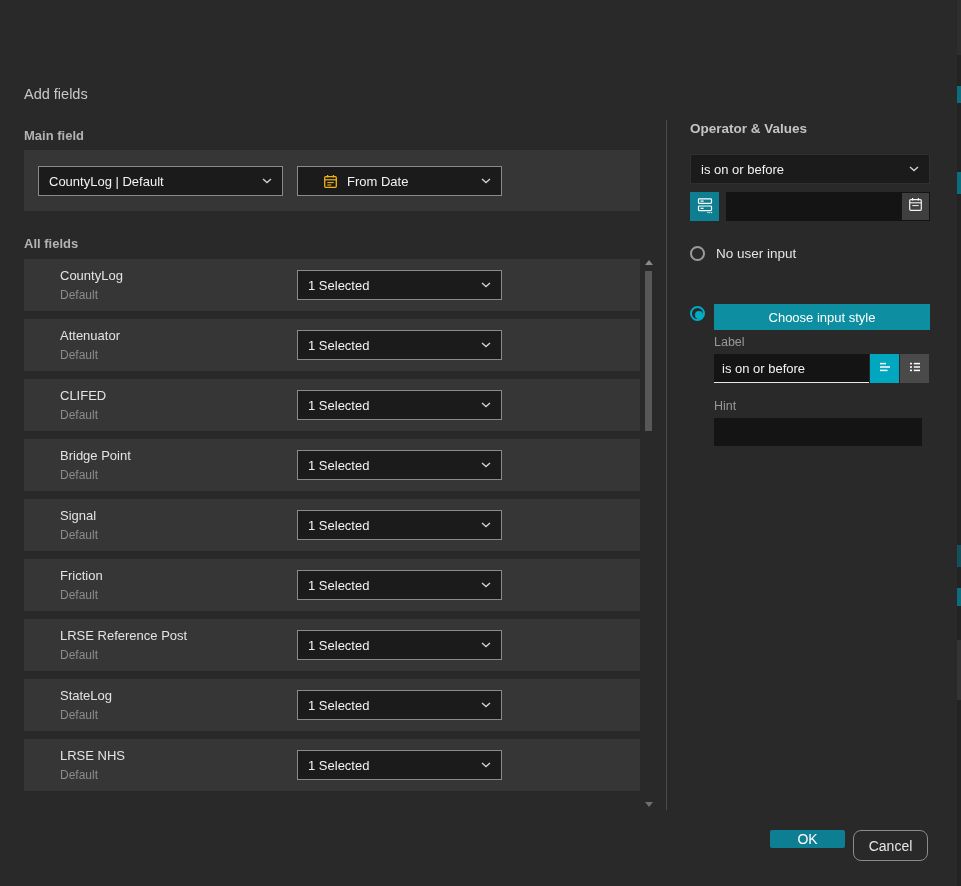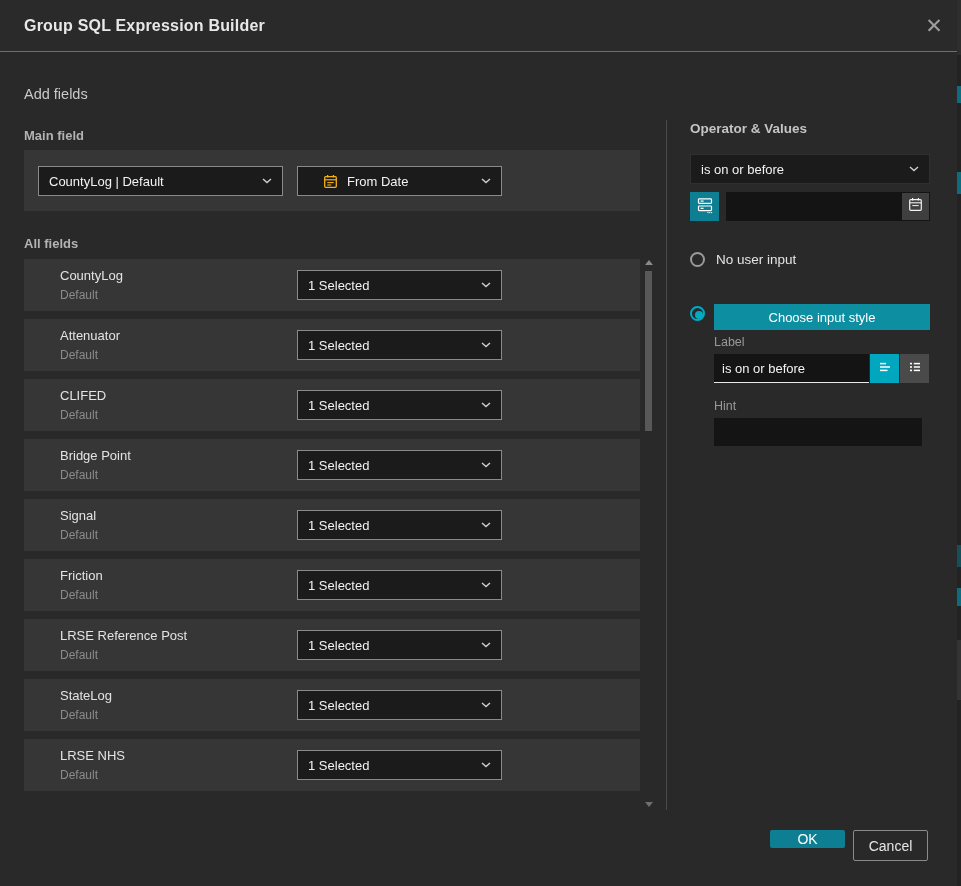--- a/index.html
+++ b/index.html
@@ -57,36 +57,32 @@
   .flbl{position:absolute;font-size:12.5px;color:#989898;}
   .txt-input{position:absolute;background:#141414;border:none;color:#f2f2f2;font-size:13px;padding:0 8px;}
   .lbl-input{left:714px;top:354px;width:155px;height:29px;border-bottom:1px solid #e8e8e8;}
   .hint-input{left:714px;top:418px;width:208px;height:28px;}
   .ibtn{position:absolute;top:354px;width:29px;height:29px;display:flex;align-items:center;justify-content:center;cursor:pointer;}
   .ibtn.a{left:870px;background:#00a7bf;}
   .ibtn.b{left:900px;background:#4a4a4a;}
 
   
   .btn-ok{position:absolute;left:770px;top:830px;width:75px;height:18px;background:#0e7f93;border:none;border-radius:2px;color:#fff;font-size:14px;display:flex;align-items:center;justify-content:center;cursor:pointer;}
-  .btn-cancel{position:absolute;left:853px;top:830px;width:75px;height:31px;background:transparent;border:1px solid #8b8b8b;border-radius:2px;color:#e6e6e6;font-size:14px;display:flex;align-items:center;justify-content:center;cursor:pointer;}
+  .btn-cancel{position:absolute;left:853px;top:830px;width:75px;height:31px;background:transparent;border:1px solid #8b8b8b;border-radius:8px;color:#e6e6e6;font-size:14px;display:flex;align-items:center;justify-content:center;cursor:pointer;}
 
   
   .strip{position:absolute;left:957px;top:0;width:4px;height:886px;background:#232323;}
   .strip .seg{position:absolute;left:0;width:4px;}
 </style>
 </head>
 <body>
 
 <div id="stage">
   <div id="dialog">
 
-    <div class="hdr">
-      <div class="hdr-title">Group SQL Expression Builder</div>
-      <div class="close-btn">✕</div>
-    </div>
 
     <div class="h-add">Add fields</div>
     <div class="h-sub" style="left:24px;top:128px;">Main field</div>
 
     <div class="main-panel">
       <div class="select dd1">
         <span>CountyLog | Default</span>
         <span class="chev">
           <svg width="10" height="6" viewBox="0 0 10 6">
               <path d="M1 1l4 3.5L9 1" fill="none" stroke="#cfcfcf" stroke-width="1.4"></path>
@@ -274,21 +270,21 @@
             <rect x="1.7" y="2.7" width="11.6" height="10.6" rx="1" fill="none" stroke="#f2f2f2" stroke-width="1.2"></rect>
             <line x1="1.7" y1="5.8" x2="13.3" y2="5.8" stroke="#f2f2f2" stroke-width="1.1"></line>
             <line x1="4.6" y1="1" x2="4.6" y2="3.4" stroke="#f2f2f2" stroke-width="1.2"></line>
             <line x1="10.4" y1="1" x2="10.4" y2="3.4" stroke="#f2f2f2" stroke-width="1.2"></line>
             <line x1="4.3" y1="8.6" x2="10.7" y2="8.6" stroke="#f2f2f2" stroke-width="1"></line>
           </svg>
         </span>
       </div>
     </div>
 
-    <div class="radio-row" style="top:252px;">
+    <div class="radio-row" style="top:246px;">
       <span class="rdo"></span>
       <span class="radio-lbl">No user input</span>
     </div>
     <div class="radio-row" style="top:275px;margin-top:31px;">
       <span class="rdo on"></span>
       <span class="radio-lbl">Ask for values</span>
     </div>
 
     <div class="btn-choose">Choose input style</div>
 

